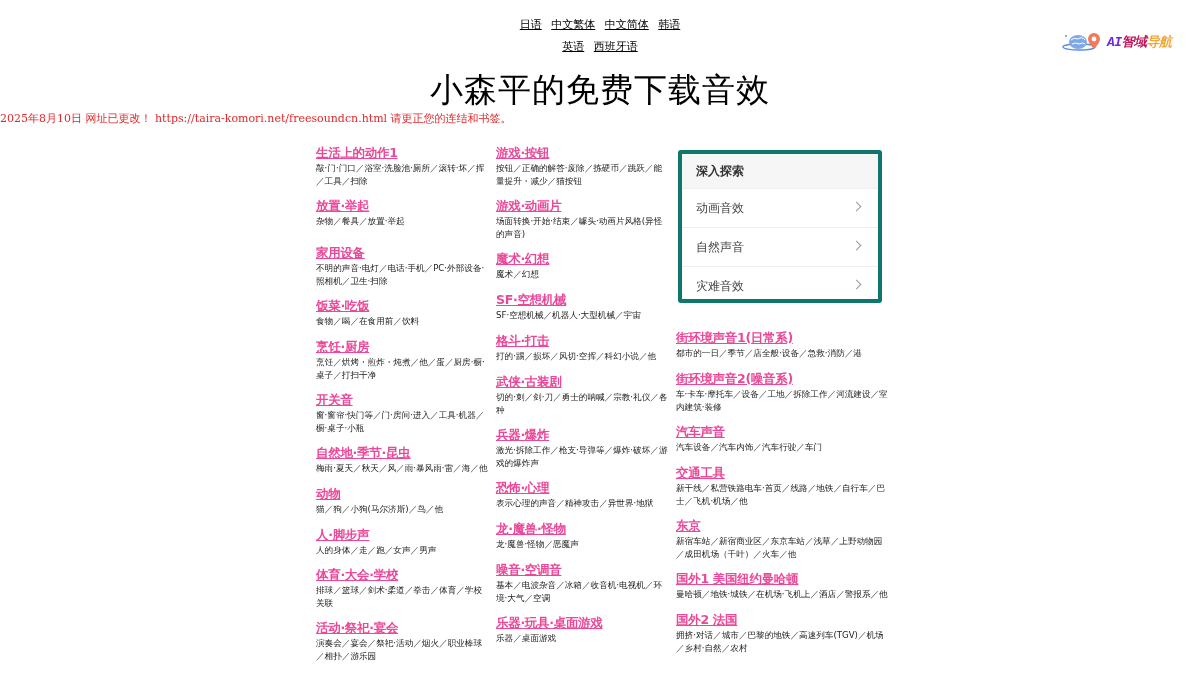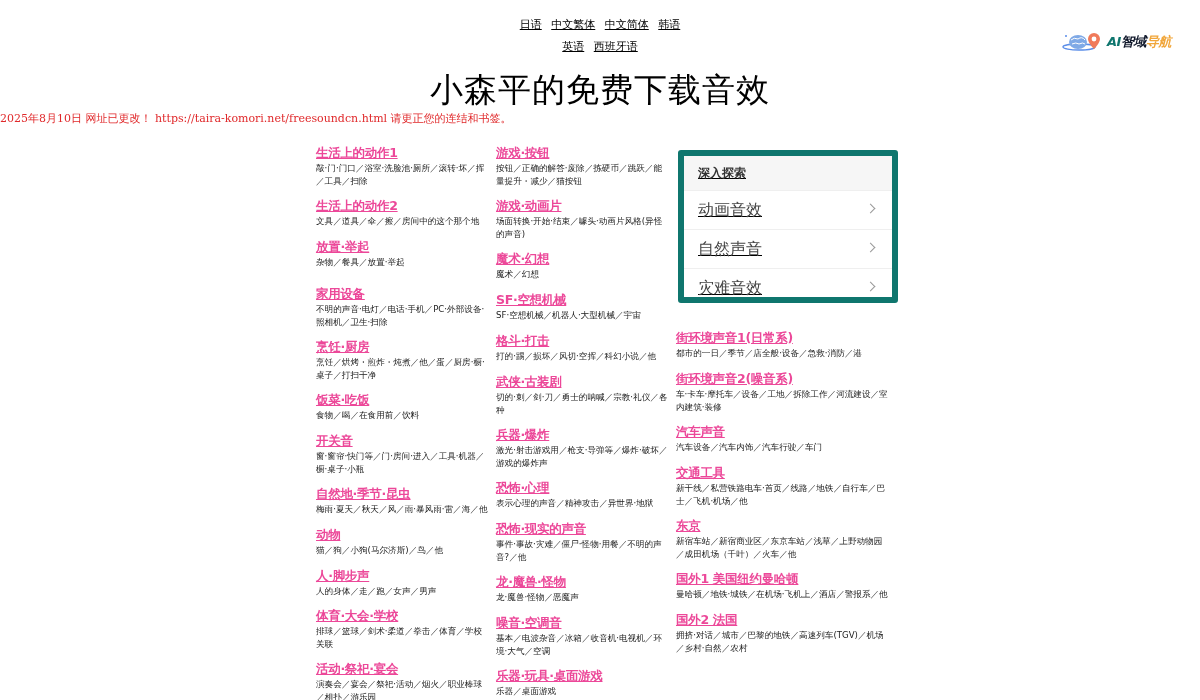--- a/index.html
+++ b/index.html
@@ -6,39 +6,39 @@
   html, body { width: 1200px; height: 700px; overflow: hidden; background: #ffffff; }
   body { font-family: "DejaVu Sans", "Liberation Sans", sans-serif; color: #000; position: relative; }
 
   .lang-nav { position: absolute; left: 0; top: 14px; width: 1200px; text-align: center; font-size: 11px; line-height: 22px; }
   .lang-row { display: block; }
   .lang-row a { color: #000; text-decoration: underline; margin: 12px 3px; cursor: pointer; }
 
   .logo { position: absolute; left: 1061px; top: 29px; width: 122px; height: 26px; display: flex; align-items: center; }
   .logo-mark { width: 44px; height: 24px; position: relative; }
   .logo-text { font-family: "DejaVu Sans", sans-serif; font-weight: bold; font-style: italic; font-size: 13px; margin-left: 2px; letter-spacing: -0.5px; white-space: nowrap; }
-  .logo-text .ai { color: #0f766e; }
-  .logo-text .zy { color: #0f172a; }
+  .logo-text .ai { color: #6d28d9; font-family: Liberation Mono, monospace; }
+  .logo-text .zy { color: #be185d; }
   .logo-text .dh { color: #f1a63a; }
 
   .page-title { position: absolute; left: 0; top: 68px; width: 1200px; text-align: center; font-size: 33px; font-weight: normal; font-family: "DejaVu Sans", sans-serif; letter-spacing: 1px; }
   .notice { position: absolute; left: 0; top: 111px; width: 1200px; text-align: left; font-size: 11px; color: #e0282a; font-family: "DejaVu Serif", "Liberation Serif", serif; }
 
   .col { position: absolute; width: 172px; }
   .col1 { left: 316px; top: 142px; }
   .col2 { left: 496px; top: 142px; }
   .col3 { left: 676px; top: 327px; width: 212px; }
 
   .cat { margin-bottom: 0; }
   .cat-title { display: inline-block; font-size: 12.5px; font-weight: bold; color: #ec4899; text-decoration: underline; line-height: 16px; cursor: pointer; white-space: nowrap; letter-spacing: -0.3px; }
   .cat-desc { font-size: 8.6px; color: #222; line-height: 13px; margin-top: 1px; word-break: break-all; }
 
-  .explore { position: absolute; left: 678px; top: 150px; width: 220px; height: 153px; border: 6px solid #0f766e; border-radius: 3px; background: #fff; overflow: hidden; text-decoration: underline; }
+  .explore { position: absolute; left: 678px; top: 150px; width: 204px; height: 153px; border: 4px solid #0f766e; border-radius: 3px; background: #fff; overflow: hidden; }
   .explore-head { height: 34px; background: #f6f6f6; padding-left: 14px; font-size: 12px; font-weight: bold; color: #333; line-height: 34px; }
-  .explore-item { height: 39px; border-top: 1px solid #efefef; display: flex; align-items: center; justify-content: space-between; padding: 0 18px 0 14px; font-size: 16px; color: #444; cursor: pointer; }
+  .explore-item { height: 39px; border-top: 1px solid #efefef; display: flex; align-items: center; justify-content: space-between; padding: 0 18px 0 14px; font-size: 12px; color: #444; cursor: pointer; }
   .explore-item:first-of-type { border-top: none; }
   .chev { width: 7px; height: 7px; border-right: 1px solid #999; border-top: 1px solid #999; transform: rotate(45deg); margin-top: -4px; }
 </style>
 </head>
 <body>
 
 <div class="lang-nav">
   <div class="lang-row">
     <a>日语</a>
     <a>中文繁体</a>
@@ -67,39 +67,35 @@
 </div>
 
 <h1 class="page-title">小森平的免费下载音效</h1>
 <div class="notice">2025年8月10日 网址已更改！ https://taira-komori.net/freesoundcn.html 请更正您的连结和书签。</div>
 
 <div class="col col1">
   <div class="cat" style="height:53px">
     <a class="cat-title">生活上的动作1</a>
     <div class="cat-desc">敲·门·门口／浴室·洗脸池·厕所／滚转·坏／挥／工具／扫除</div>
   </div>
-  <div class="cat" style="height:41px">
-    <a class="cat-title">生活上的动作2</a>
-    <div class="cat-desc">文具／道具／伞／擦／房间中的这个那个地</div>
-  </div>
   <div class="cat" style="height:47px">
     <a class="cat-title">放置·举起</a>
     <div class="cat-desc">杂物／餐具／放置·举起</div>
   </div>
   <div class="cat" style="height:53px">
     <a class="cat-title">家用设备</a>
     <div class="cat-desc">不明的声音·电灯／电话·手机／PC·外部设备·照相机／卫生·扫除</div>
   </div>
+  <div class="cat" style="height:41px">
+    <a class="cat-title">饭菜·吃饭</a>
+    <div class="cat-desc">食物／喝／在食用前／饮料</div>
+  </div>
   <div class="cat" style="height:53px">
     <a class="cat-title">烹饪·厨房</a>
     <div class="cat-desc">烹饪／烘烤・煎炸・炖煮／他／蛋／厨房·橱·桌子／打扫干净</div>
-  </div>
-  <div class="cat" style="height:41px">
-    <a class="cat-title">饭菜·吃饭</a>
-    <div class="cat-desc">食物／喝／在食用前／饮料</div>
   </div>
   <div class="cat" style="height:53px">
     <a class="cat-title">开关音</a>
     <div class="cat-desc">窗·窗帘·快门等／门·房间·进入／工具·机器／橱·桌子·小瓶</div>
   </div>
   <div class="cat" style="height:41px">
     <a class="cat-title">自然地·季节·昆虫</a>
     <div class="cat-desc">梅雨·夏天／秋天／风／雨·暴风雨·雷／海／他</div>
   </div>
   <div class="cat" style="height:41px">
@@ -140,29 +136,25 @@
   <div class="cat" style="height:41px">
     <a class="cat-title">格斗·打击</a>
     <div class="cat-desc">打的·踢／损坏／风切·空挥／科幻小说／他</div>
   </div>
   <div class="cat" style="height:53px">
     <a class="cat-title">武侠·古装剧</a>
     <div class="cat-desc">切的·刺／剑·刀／勇士的呐喊／宗教·礼仪／各种</div>
   </div>
   <div class="cat" style="height:53px">
     <a class="cat-title">兵器·爆炸</a>
-    <div class="cat-desc">激光·射击游戏用／枪支·导弹等／爆炸·破坏／游戏的爆炸声</div>
+    <div class="cat-desc">激光·拆除工作／枪支·导弹等／爆炸·破坏／游戏的爆炸声</div>
   </div>
   <div class="cat" style="height:41px">
     <a class="cat-title">恐怖·心理</a>
     <div class="cat-desc">表示心理的声音／精神攻击／异世界·地狱</div>
-  </div>
-  <div class="cat" style="height:53px">
-    <a class="cat-title">恐怖·现实的声音</a>
-    <div class="cat-desc">事件·事故·灾难／僵尸·怪物·用餐／不明的声音?／他</div>
   </div>
   <div class="cat" style="height:41px">
     <a class="cat-title">龙·魔兽·怪物</a>
     <div class="cat-desc">龙·魔兽·怪物／恶魔声</div>
   </div>
   <div class="cat" style="height:53px">
     <a class="cat-title">噪音·空调音</a>
     <div class="cat-desc">基本／电波杂音／冰箱／收音机·电视机／环境·大气／空调</div>
   </div>
   <div class="cat" style="height:41px">

